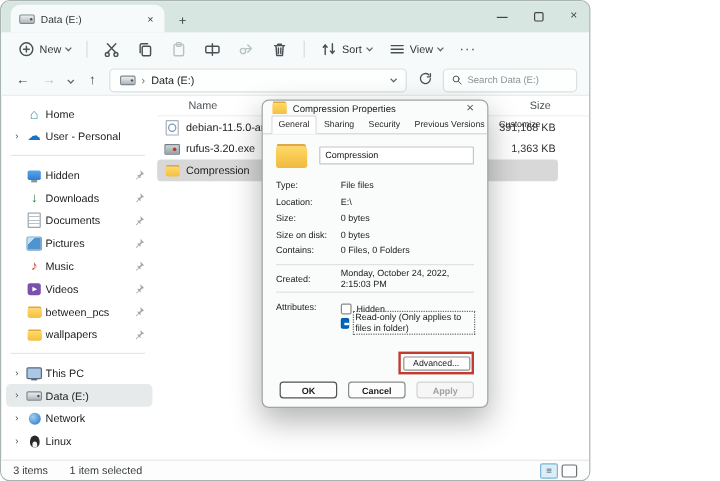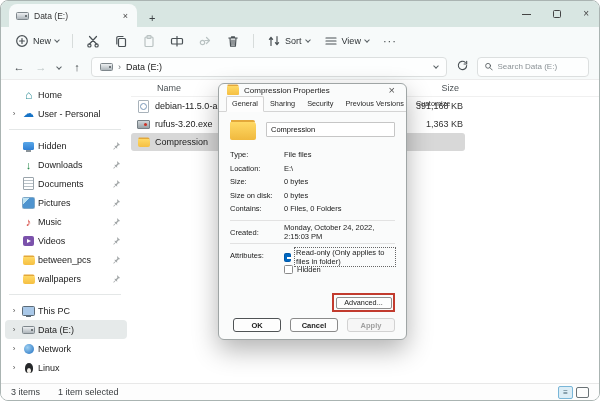--- a/index.html
+++ b/index.html
@@ -1,18 +1,18 @@
 <!DOCTYPE html>
 <html><head>
 <meta charset="utf-8">
 <style>
   * { margin:0; padding:0; box-sizing:border-box; }
   html,body { background:#fff; font-family:"Liberation Sans", sans-serif; }
   #win {
-    position:relative; width:600px; height:401px; background:#fff;
+    position:relative; width:492px; height:401px; background:#fff;
     border:1px solid #aab4b2; border-radius:8px; overflow:hidden;
     font-size:9px; color:#1b1b1b;
   }
   
   #tabbar { position:relative; height:26px; background:#d8e6e2; display:flex; align-items:flex-end; }
   .tab {
     margin-left:8px; width:128px; height:23px; background:#f7fafa;
     border-radius:8px 8px 0 0; display:flex; align-items:center; gap:5px; padding:0 7px;
   }
   .tab-label { flex:1; font-size:8.5px; color:#333; white-space:nowrap; overflow:hidden; }
@@ -451,26 +451,26 @@
       <hr class="dlg-hr">
       <div class="prop-row">
         <span class="prop-label">Created:</span>
         <span class="prop-value">Monday, October 24, 2022, 2:15:03 PM</span>
       </div>
       <hr class="dlg-hr">
       <div class="attr-row">
         <span class="prop-label">Attributes:</span>
         <div class="attr-col">
           <div class="cb-line">
+            <span class="cb-empty"></span>
+            <span>Hidden</span>
+          </div>
+          <div class="cb-line">
             <span class="cb-ind"></span>
             <span class="cb-label-focus">Read-only (Only applies to files in folder)</span>
-          </div>
-          <div class="cb-line">
-            <span class="cb-empty"></span>
-            <span>Hidden</span>
           </div>
           <div class="adv-wrap">
             <span class="red-annotation">
               <span class="adv-btn">Advanced...</span>
             </span>
           </div>
         </div>
       </div>
       <div class="dlg-buttons">
         <div class="dlg-btn default">OK</div>

